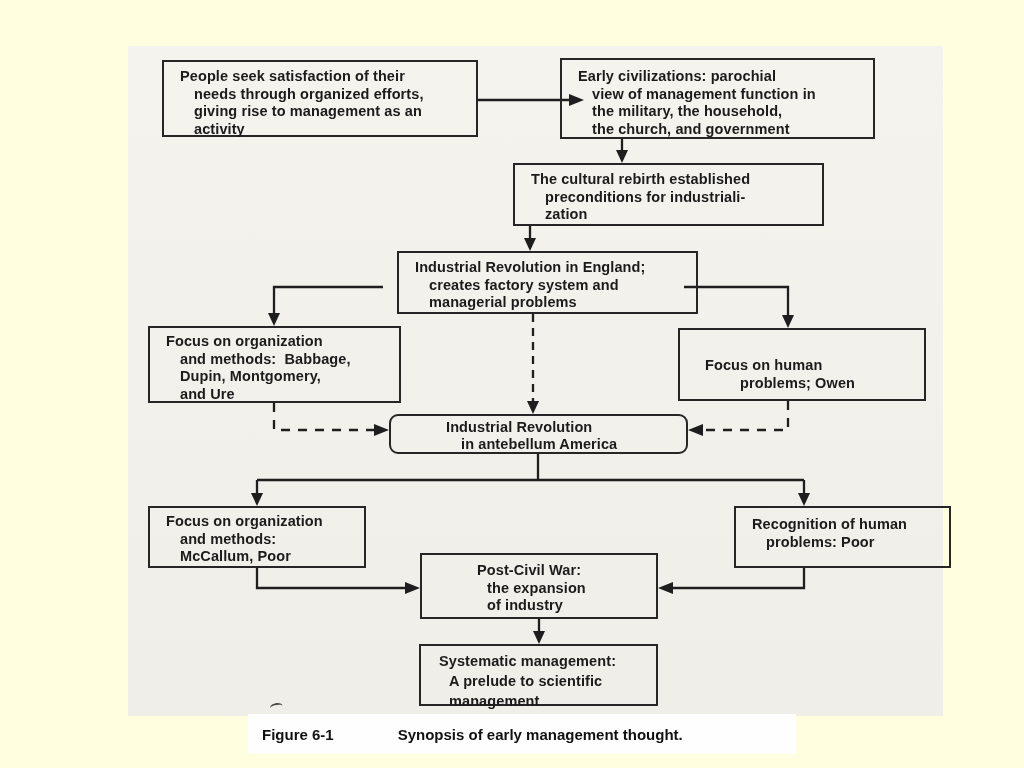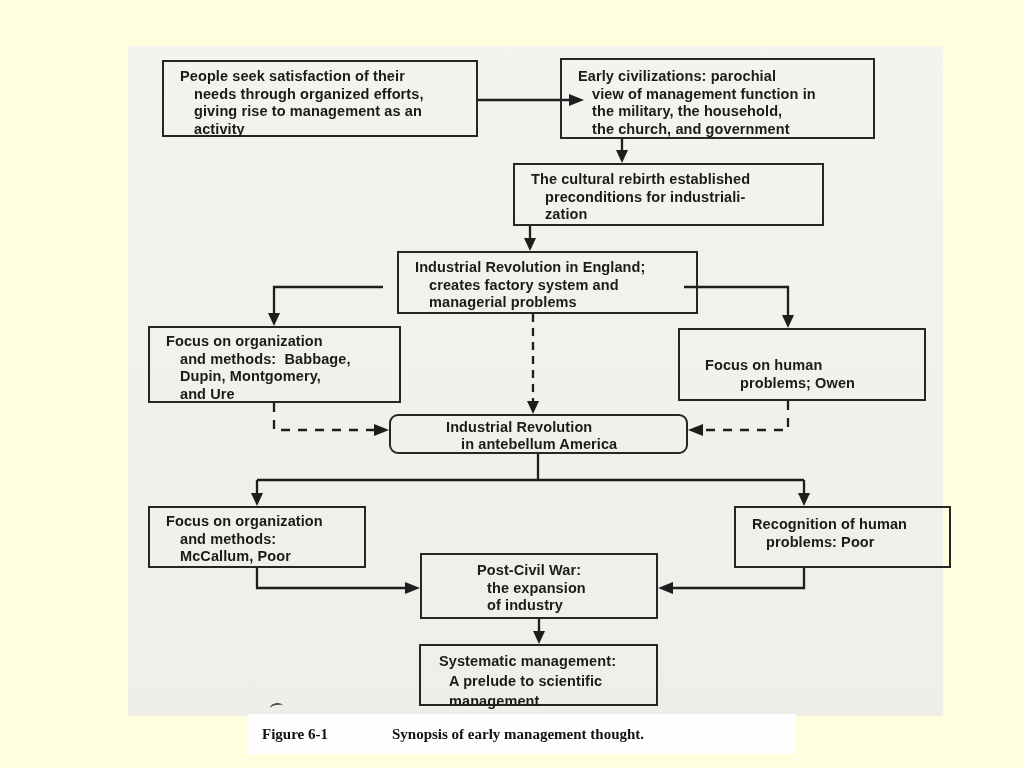--- a/index.html
+++ b/index.html
@@ -28,21 +28,21 @@
   .b-babbage  {left:148px;top:326px;width:253px;height:77px;padding:5px 6px 0 30px;text-indent:-14px;}
   .b-owen     {left:678px;top:328px;width:248px;height:73px;padding:27px 6px 0 60px;text-indent:-35px;}
   .b-america  {left:389px;top:414px;width:299px;height:40px;padding:3px 6px 0 70px;text-indent:-15px;line-height:17px;border-radius:9px;}
   .b-mccallum {left:148px;top:506px;width:218px;height:62px;padding:5px 6px 0 30px;text-indent:-14px;}
   .b-poor     {left:696px;top:506px;width:217px;height:62px;padding:8px 6px 0 30px;text-indent:-14px;margin-left:38px;}
   .b-postwar  {left:420px;top:553px;width:238px;height:66px;padding:7px 6px 0 65px;text-indent:-10px;}
   .b-systematic{left:419px;top:644px;width:239px;height:62px;padding:5px 6px 0 28px;text-indent:-10px;line-height:20px;}
   .caption-strip{
     position:absolute;left:248px;top:714px;width:548px;height:40px;
     background:#fefefe;display:flex;align-items:center;gap:64px;
-    padding-left:14px;box-sizing:border-box;font-family:Liberation Serif, serif;
+    padding-left:14px;box-sizing:border-box;
   }
   .caption-strip span{font-weight:bold;font-size:15px;color:#111;}
   .scan-mark{
     position:absolute;left:270px;top:703px;width:13px;height:6px;
     border-top:2px solid #4a4a4a;border-radius:60%;transform:rotate(-10deg);
   }
 </style>
 </head>
 <body>
 

